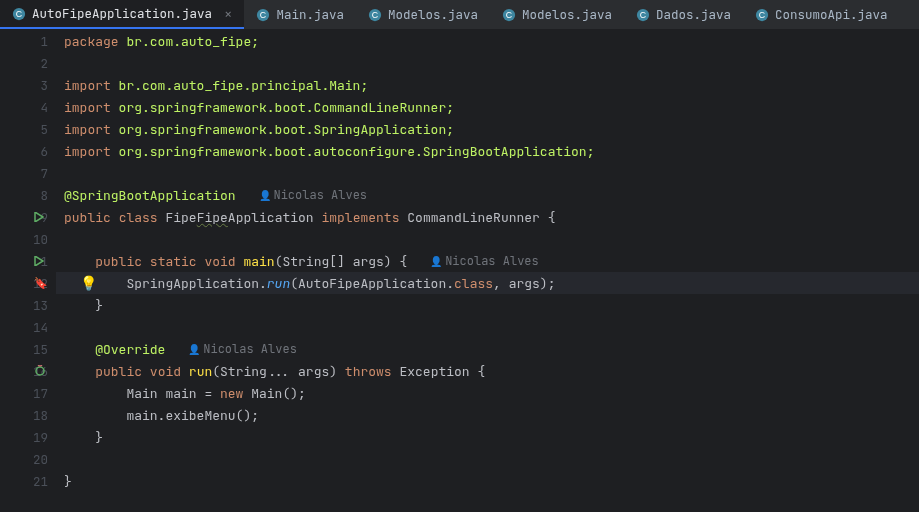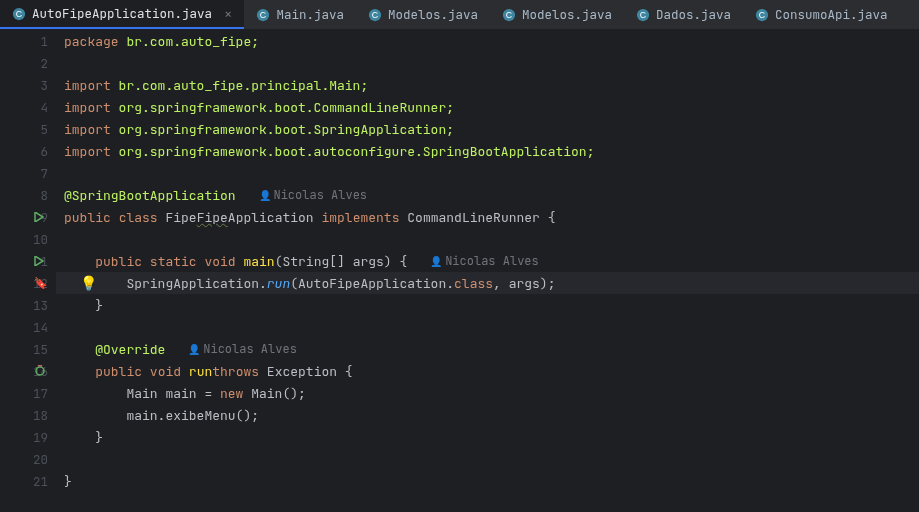--- a/index.html
+++ b/index.html
@@ -265,20 +265,20 @@
     <div class="code-line"><span class="kw">import</span><span class="pkg"> org.springframework.boot.autoconfigure.</span><span class="anno">SpringBootApplication</span><span class="pkg">;</span></div>
     <div class="code-line"></div>
     <div class="code-line"><span class="anno">@SpringBootApplication</span><span>   </span><span class="author-icon">👤</span><span class="author">Nicolas Alves</span></div>
     <div class="code-line"><span class="kw">public</span><span> </span><span class="kw">class</span><span class="cls"> Fipe</span><span class="cls wavy">Fipe</span><span class="cls">Application </span><span class="kw">implements</span><span class="cls"> CommandLineRunner {</span></div>
     <div class="code-line"></div>
     <div class="code-line"><span>    </span><span class="kw">public</span><span> </span><span class="kw">static</span><span> </span><span class="kw">void</span><span> </span><span class="fn">main</span><span class="txt">(String[] args) {</span><span>   </span><span class="author-icon">👤</span><span class="author">Nicolas Alves</span></div>
     <div class="code-line highlighted"><span class="bulb">💡</span><span>        </span><span class="txt">SpringApplication.</span><span class="fn-italic">run</span><span class="txt">(AutoFipeApplication.</span><span class="kw">class</span><span class="txt">, args);</span></div>
     <div class="code-line"><span>    </span><span class="txt">}</span></div>
     <div class="code-line"></div>
     <div class="code-line"><span>    </span><span class="anno">@Override</span><span>   </span><span class="author-icon">👤</span><span class="author">Nicolas Alves</span></div>
-    <div class="code-line"><span>    </span><span class="kw">public</span><span> </span><span class="kw">void</span><span> </span><span class="fn">run</span><span class="kw">throws</span><span class="txt"> Exception {</span></div>
+    <div class="code-line"><span>    </span><span class="kw">public</span><span> </span><span class="kw">void</span><span> </span><span class="fn">run</span><span class="txt">(String... args) </span><span class="kw">throws</span><span class="txt"> Exception {</span></div>
     <div class="code-line"><span>        </span><span class="txt">Main main = </span><span class="kw">new</span><span class="txt"> Main();</span></div>
     <div class="code-line"><span>        </span><span class="txt">main.exibeMenu();</span></div>
     <div class="code-line"><span>    </span><span class="txt">}</span></div>
     <div class="code-line"></div>
     <div class="code-line"><span class="txt">}</span></div>
   </div>
 </div>
 
 </body></html>

